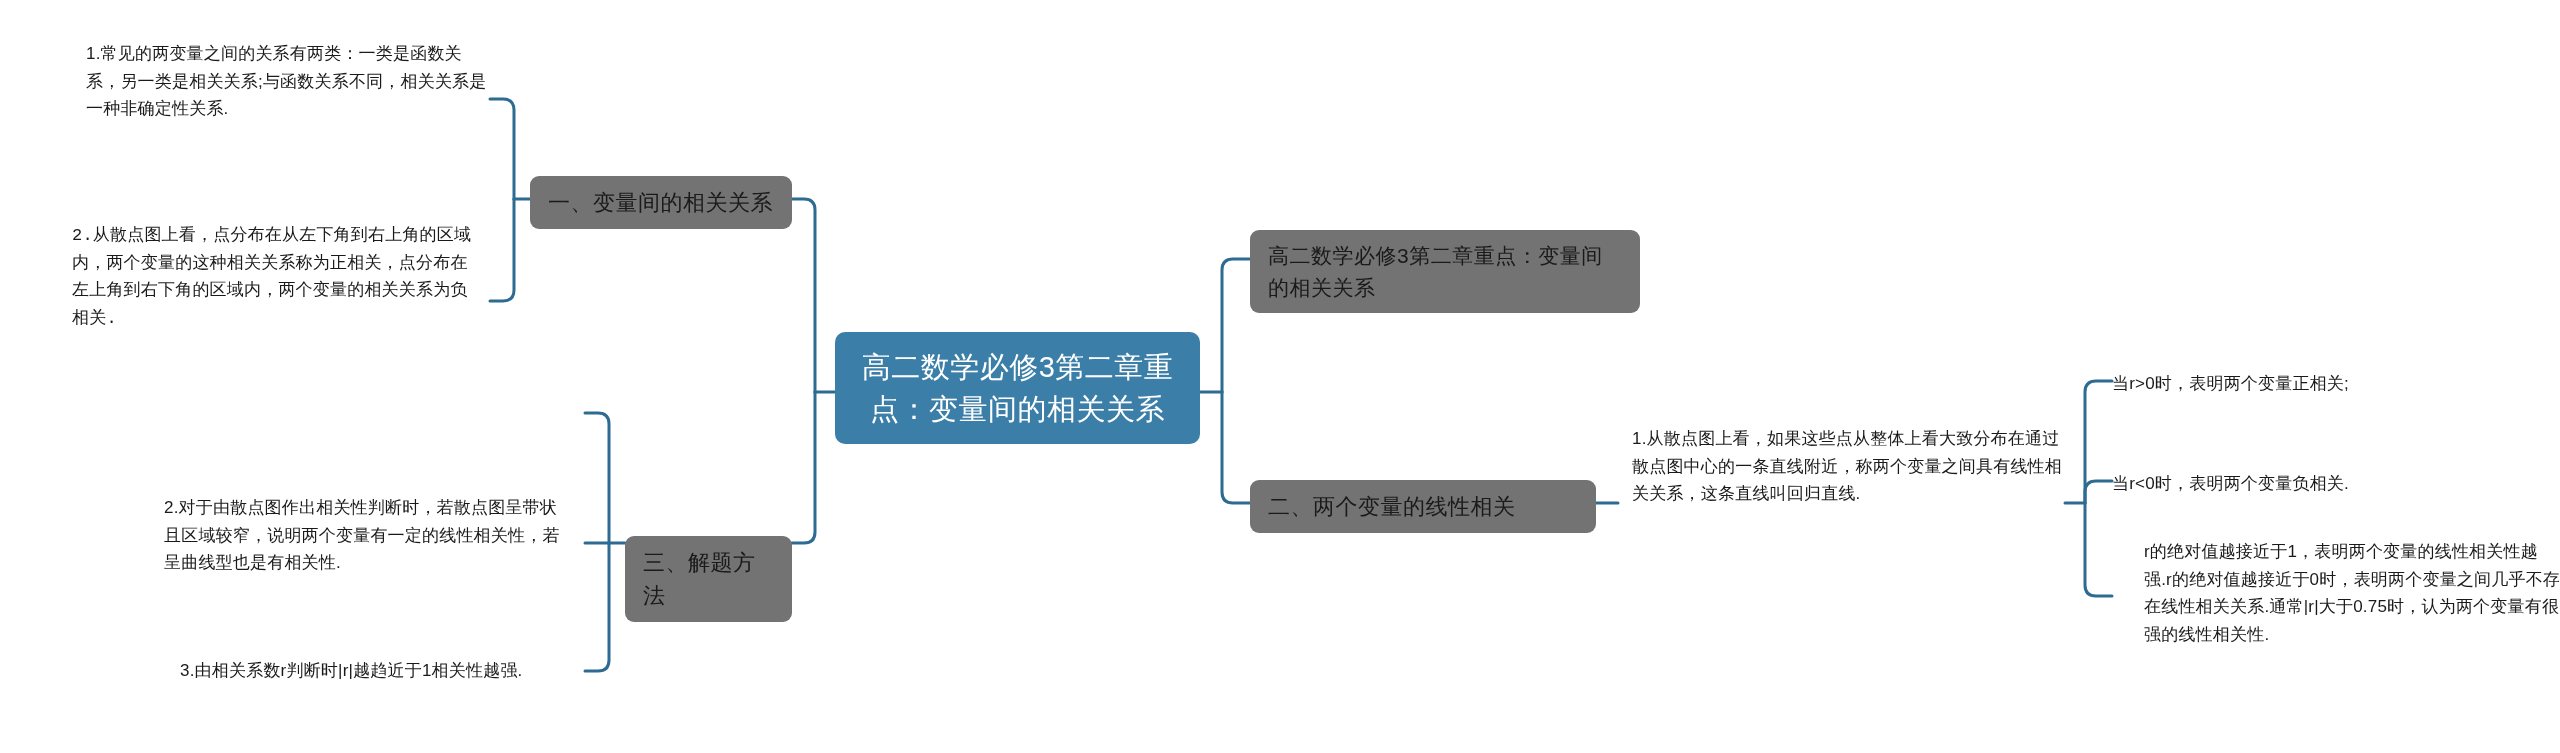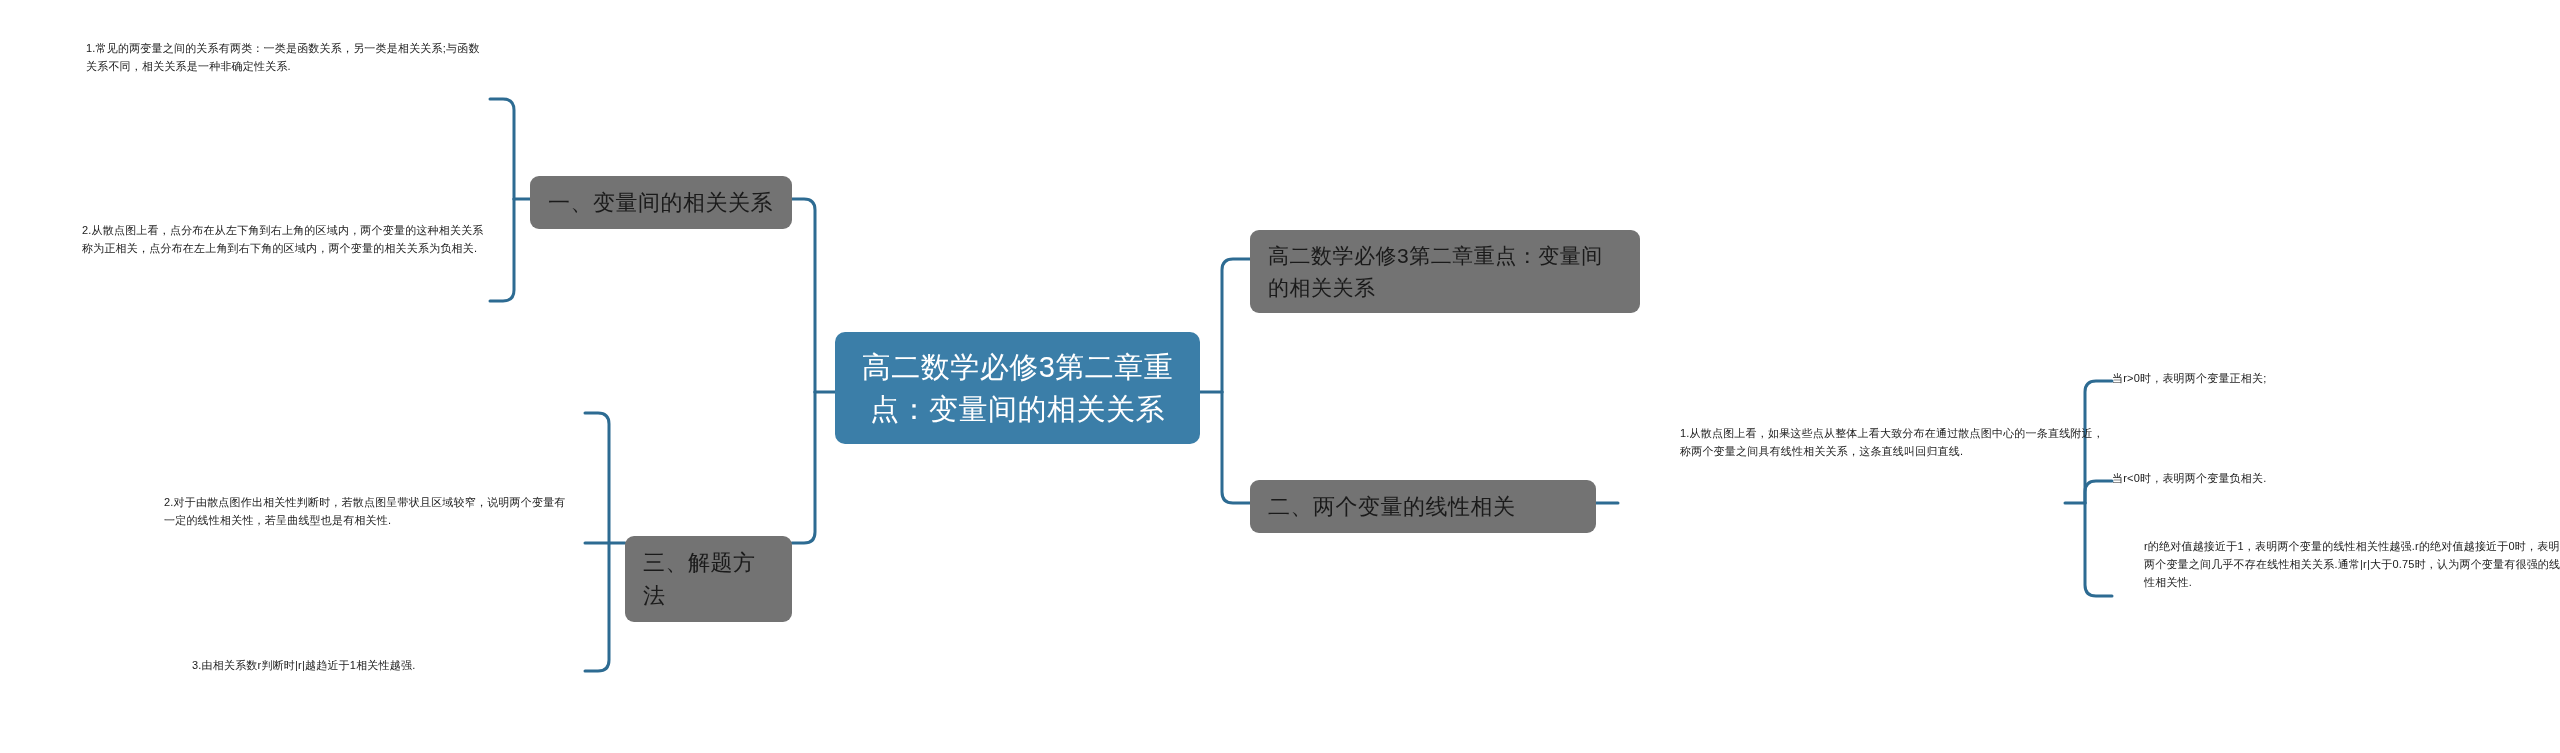--- a/index.html
+++ b/index.html
@@ -33,21 +33,21 @@
     padding:10px 18px;
     font-size:22px;
     line-height:1.5;
     letter-spacing:.5px;
   }
   .topic.wrap{font-size:21px;}
 
   
   .leaf{
     color:#1a1a1a;
-    font-size:11px;
+    font-size:17px;
     line-height:1.62;
     letter-spacing:.2px;
     background:transparent;
   }
 </style>
 </head>
 <body>
 
 <div id="canvas">
 
@@ -85,46 +85,46 @@
   </div>
 
   <div class="node topic" style="left:530px;top:176px;width:262px;">
     <span>一、变量间的相关关系</span>
   </div>
 
   <div class="node leaf" style="left:86px;top:40px;width:404px;">
     <span>1.常见的两变量之间的关系有两类：一类是函数关系，另一类是相关关系;与函数关系不同，相关关系是一种非确定性关系.</span>
   </div>
 
-  <div class="node leaf" style="left:82px;top:222px;width:404px;">
+  <div class="node leaf" style="left:72px;top:222px;width:404px;font-family:Liberation Mono, monospace;">
     <span>2.从散点图上看，点分布在从左下角到右上角的区域内，两个变量的这种相关关系称为正相关，点分布在左上角到右下角的区域内，两个变量的相关关系为负相关.</span>
   </div>
 
   <div class="node topic" style="left:625px;top:536px;width:167px;">
     <span>三、解题方法</span>
   </div>
 
 
   <div class="node leaf" style="left:164px;top:494px;width:405px;">
     <span>2.对于由散点图作出相关性判断时，若散点图呈带状且区域较窄，说明两个变量有一定的线性相关性，若呈曲线型也是有相关性.</span>
   </div>
 
-  <div class="node leaf" style="left:180px;top:657px;width:405px;margin-left:12px;">
+  <div class="node leaf" style="left:180px;top:657px;width:405px;">
     <span>3.由相关系数r判断时|r|越趋近于1相关性越强.</span>
   </div>
 
   <div class="node topic wrap" style="left:1250px;top:230px;width:390px;">
     <span>高二数学必修3第二章重点：变量间的相关关系</span>
   </div>
 
   <div class="node topic" style="left:1250px;top:480px;width:346px;">
     <span>二、两个变量的线性相关</span>
   </div>
 
-  <div class="node leaf" style="left:1632px;top:425px;width:433px;margin-left:48px;">
+  <div class="node leaf" style="left:1632px;top:425px;width:433px;">
     <span>1.从散点图上看，如果这些点从整体上看大致分布在通过散点图中心的一条直线附近，称两个变量之间具有线性相关关系，这条直线叫回归直线.</span>
   </div>
 
   <div class="node leaf" style="left:2112px;top:370px;width:420px;">
     <span>当r&gt;0时，表明两个变量正相关;</span>
   </div>
 
   <div class="node leaf" style="left:2112px;top:470px;width:420px;">
     <span>当r&lt;0时，表明两个变量负相关.</span>
   </div>

